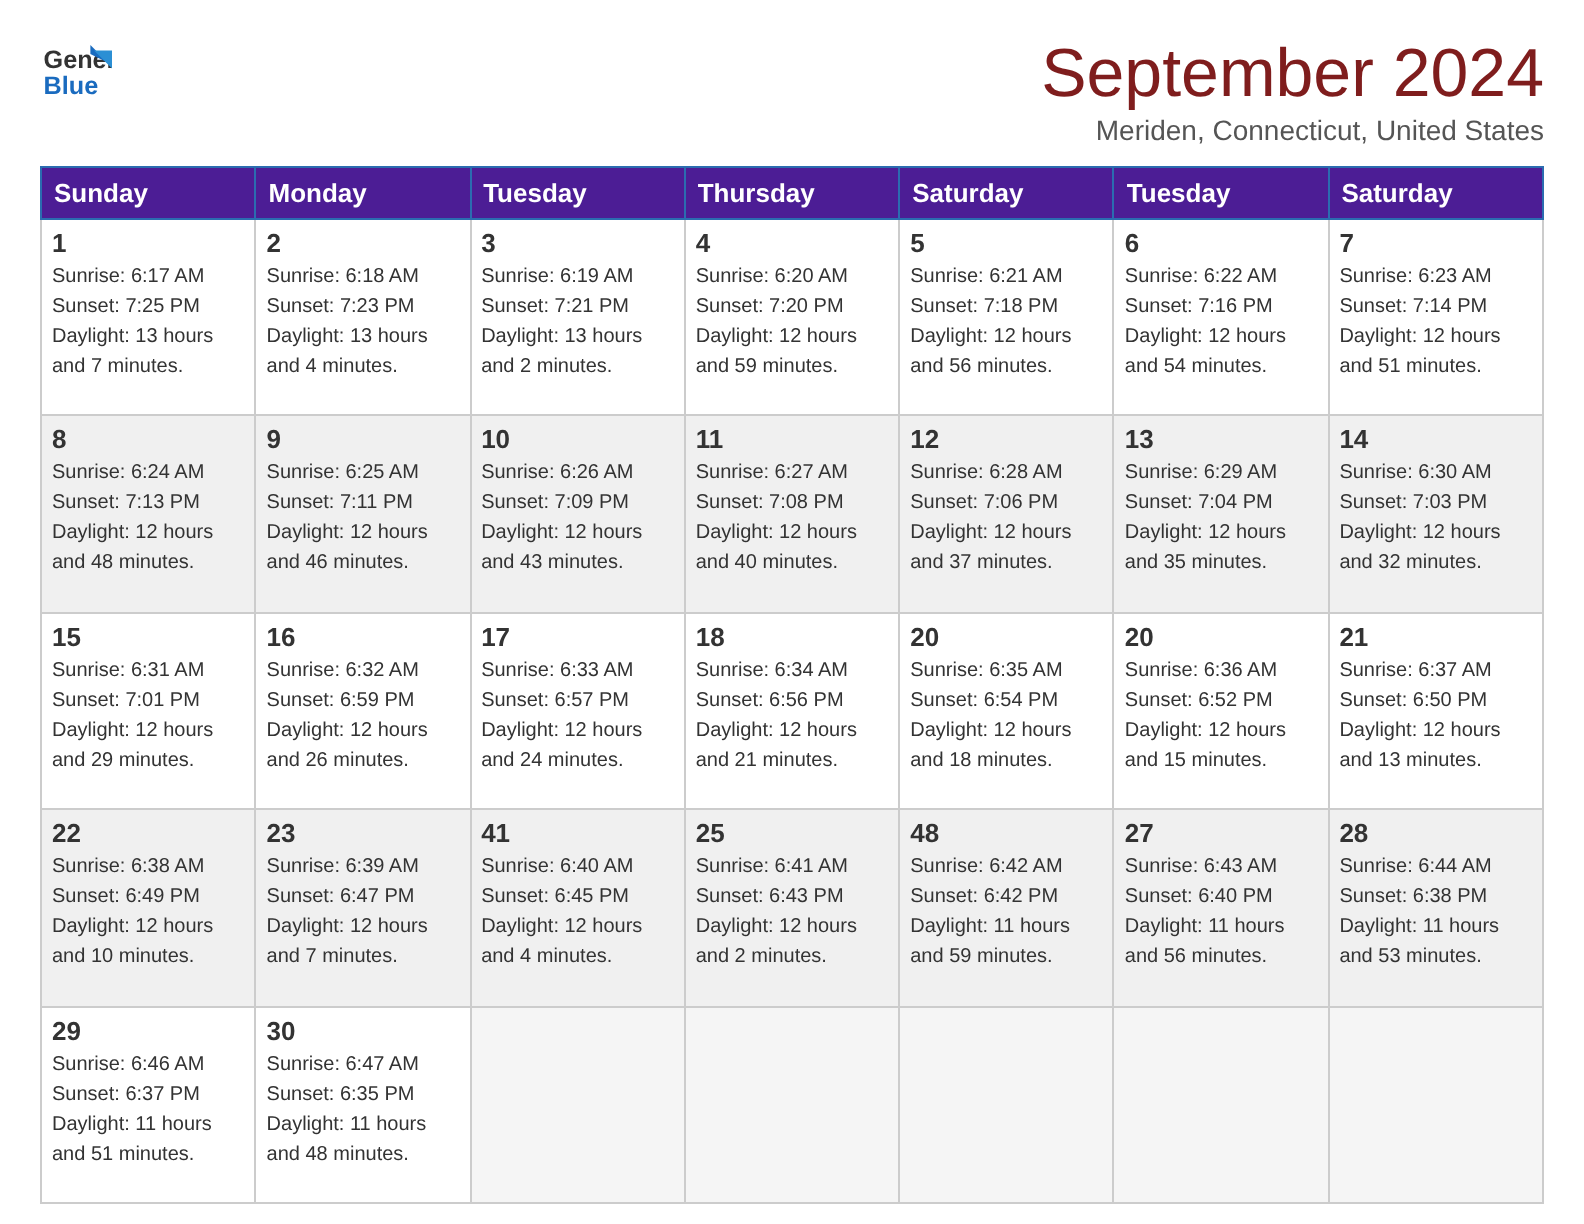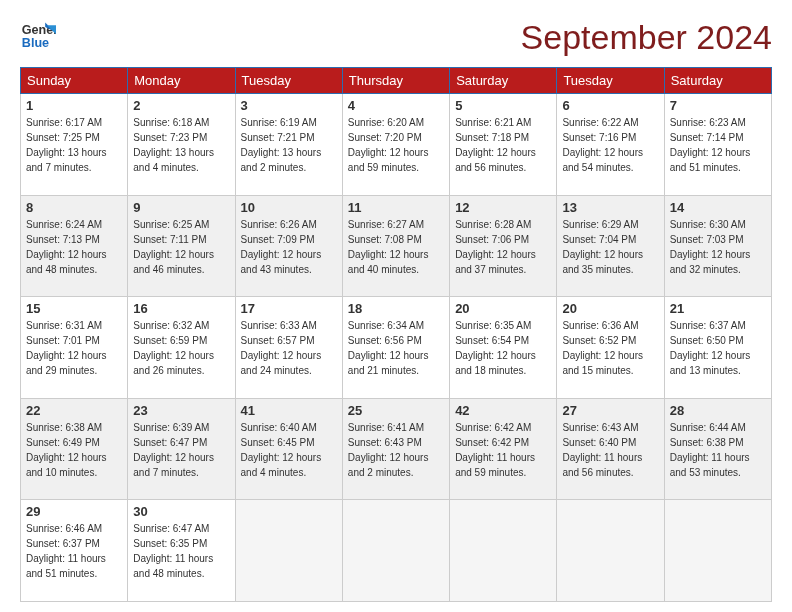--- a/index.html
+++ b/index.html
@@ -44,24 +44,24 @@
       font-size: 14px;
       color: #555;
     }
     .calendar {
       width: 100%;
       border-collapse: collapse;
       flex: 1;
       table-layout: fixed;
     }
     .calendar th {
-      background-color: #b91c1c;
+      background-color: #4c1d95;
       color: #fff;
       font-size: 13px;
-      font-weight: normal;
+      font-weight: bold;
       padding: 5px 6px;
       text-align: left;
       border: 1px solid #2b6cb0;
     }
     .calendar td {
       vertical-align: top;
       border: 1px solid #ccc;
       padding: 4px 5px;
       font-size: 9.5px;
       color: #333;
@@ -94,20 +94,21 @@
     <div class="logo">
       <svg class="logo-icon" viewBox="0 0 40 40" xmlns="http://www.w3.org/2000/svg">
         <text x="2" y="18" font-size="14" font-weight="bold" fill="#333">General</text>
         <text x="2" y="32" font-size="14" font-weight="bold" fill="#1a6bbf">Blue</text>
         <polygon points="28,5 38,15 28,10" fill="#1a6bbf"></polygon>
         <polygon points="30,8 40,8 40,18" fill="#2b8fd4"></polygon>
       </svg>
     </div>
     <div class="title-block">
       <div class="month-title">September 2024</div>
+      <div class="location">Meriden, Connecticut, United States</div>
     </div>
   </div>
 
   <table class="calendar">
     <thead>
       <tr>
         <th>Sunday</th>
         <th>Monday</th>
         <th>Tuesday</th>
         <th>Thursday</th>
@@ -218,21 +219,21 @@
           </td>
           <td>
             <span class="day-num">41</span>
             <div class="day-info">Sunrise: 6:40 AM<br>Sunset: 6:45 PM<br>Daylight: 12 hours<br>and 4 minutes.</div>
           </td>
           <td>
             <span class="day-num">25</span>
             <div class="day-info">Sunrise: 6:41 AM<br>Sunset: 6:43 PM<br>Daylight: 12 hours<br>and 2 minutes.</div>
           </td>
           <td>
-            <span class="day-num">42</span>
+            <span class="day-num">48</span>
             <div class="day-info">Sunrise: 6:42 AM<br>Sunset: 6:42 PM<br>Daylight: 11 hours<br>and 59 minutes.</div>
           </td>
           <td>
             <span class="day-num">27</span>
             <div class="day-info">Sunrise: 6:43 AM<br>Sunset: 6:40 PM<br>Daylight: 11 hours<br>and 56 minutes.</div>
           </td>
           <td>
             <span class="day-num">28</span>
             <div class="day-info">Sunrise: 6:44 AM<br>Sunset: 6:38 PM<br>Daylight: 11 hours<br>and 53 minutes.</div>
           </td>

